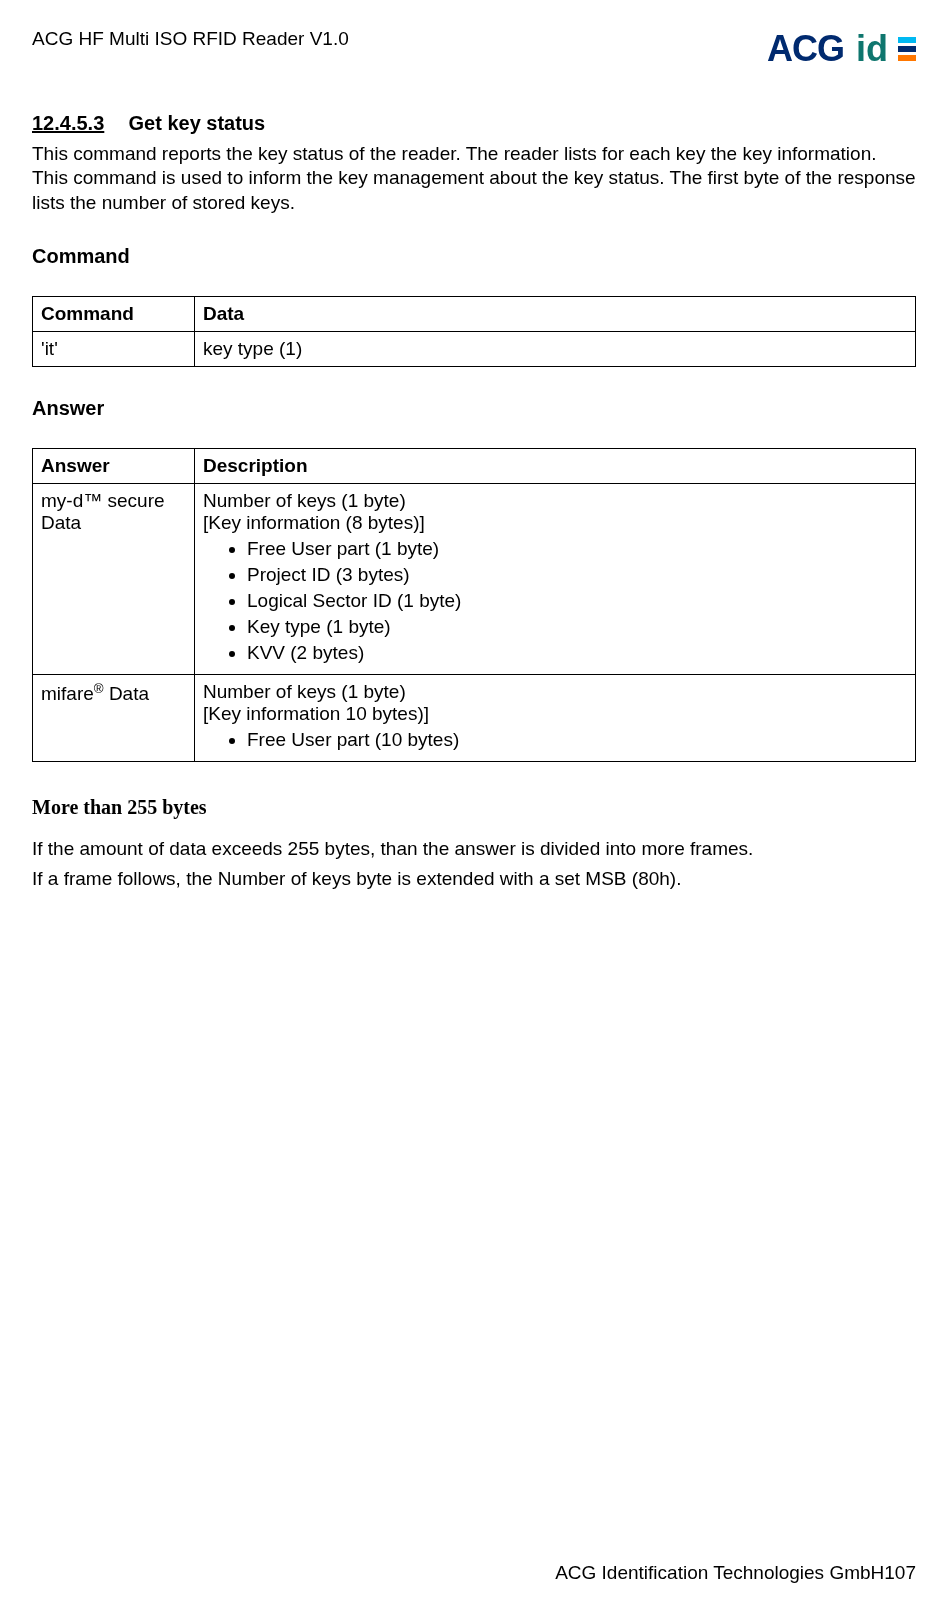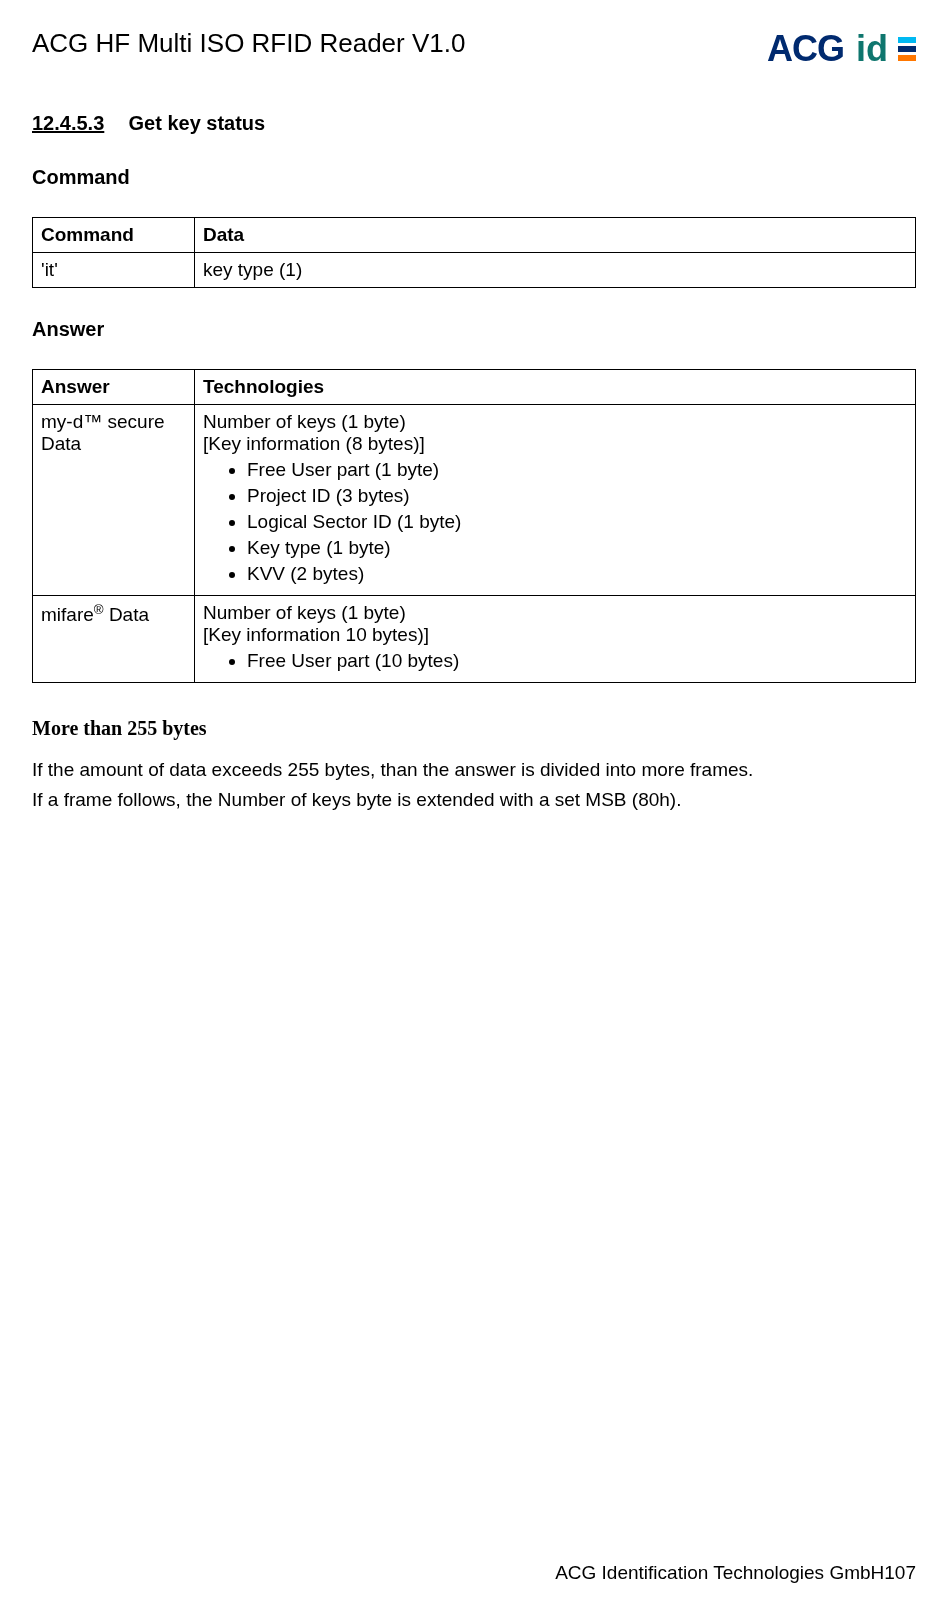--- a/index.html
+++ b/index.html
@@ -16,21 +16,21 @@
     padding: 28px 32px 20px 32px;
     box-sizing: border-box;
     position: relative;
   }
   .header {
     display: flex;
     justify-content: space-between;
     align-items: flex-start;
     margin-bottom: 40px;
   }
-  .header-title { font-size: 26px; }
+  .header-title { font-size: 19px; }
   .logo { display: flex; align-items: center; gap: 4px; }
   .logo-text { display: flex; font-weight: bold; font-size: 36px; letter-spacing: -1px; }
   .logo-a { color: #002a6f; }
   .logo-c { color: #002a6f; }
   .logo-g { color: #002a6f; }
   .logo-id { color: #0f766e; font-weight: bold; font-size: 36px; margin-left: 8px; }
   .logo-bars { display:flex; flex-direction: column; gap:3px; margin-left:6px;}
   .bar { width:18px; height:6px; }
   .bar.b1 { background:#00b9f2;}
   .bar.b2 { background:#002a6f;}
@@ -97,20 +97,21 @@
         <div class="bar b3"></div>
       </div>
     </div>
   </div>
 
   <h3 class="section">
     <span class="section-num">12.4.5.3</span>
     <span class="section-title">Get key status</span>
   </h3>
 
+  <p class="body">This command reports the key status of the reader. The reader lists for each key the key information. This command is used to inform the key management about the key status. The first byte of the response lists the number of stored keys.</p>
 
   <div class="subhead">Command</div>
 
   <table class="data">
     <tbody>
         <tr>
       <th class="col1">Command</th>
       <th>Data</th>
     </tr>
     <tr>
@@ -119,21 +120,21 @@
     </tr>
   </tbody>
     </table>
 
   <div class="subhead">Answer</div>
 
   <table class="data">
     <tbody>
         <tr>
       <th class="col1">Answer</th>
-      <th>Technologies</th>
+      <th>Description</th>
     </tr>
 
     <tr>
       <td class="col1">
         <span>my-d</span><span>™</span><span> secure Data</span>
       </td>
       <td>
         <div class="pre-line">Number of keys (1 byte)
 [Key information (8 bytes)]</div>
         <ul class="inner">

